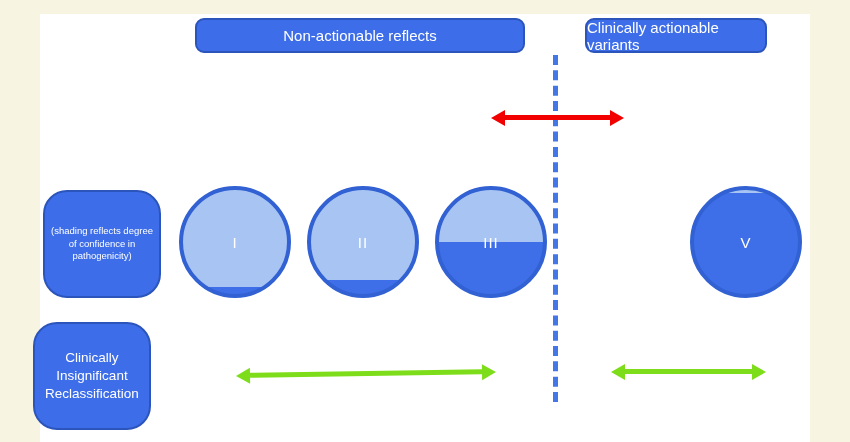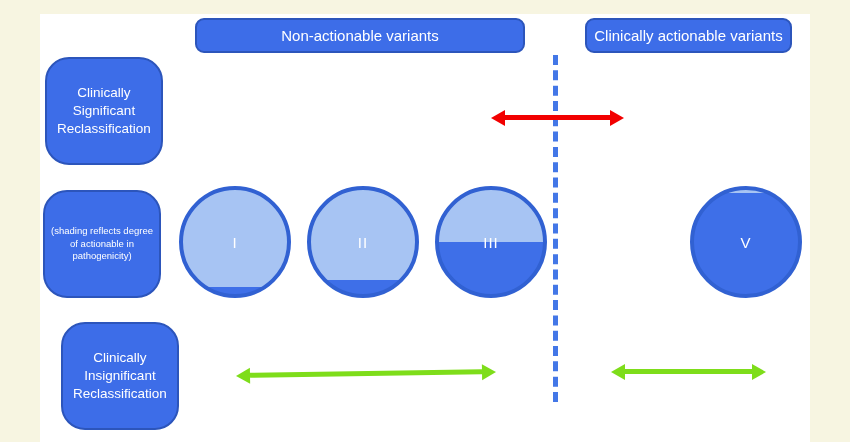--- a/index.html
+++ b/index.html
@@ -26,39 +26,39 @@
     height: 35px;
     background: var(--box-fill, #3D6DE8);
     border: 2px solid var(--box-border, #2C55BB);
     border-radius: 9px;
     box-sizing: border-box;
     color: var(--label-text, #FFFFFF);
     display: flex; align-items: center; justify-content: center;
     font-size: 15px;
   }
   .hdr-left  { left: 195px; top: 18px; width: 330px; }
-  .hdr-right { left: 585px; top: 18px; width: 207px; }
+  .hdr-right { left: 585px; top: 18px; width: 182px; }
   
   .side-box {
     position: absolute;
     width: 118px; height: 108px;
     background: var(--box-fill, #3D6DE8);
     border: 2px solid var(--box-border, #2C55BB);
     border-radius: 24px;
     box-sizing: border-box;
     color: var(--label-text, #FFFFFF);
     display: flex; flex-direction: column;
     align-items: center; justify-content: center;
     text-align: center;
     font-size: 13.5px; line-height: 1.32;
     padding: 4px 6px;
   }
   .box-sig   { left: 45px; top: 57px;  }
   .box-class { left: 43px; top: 190px; }
-  .box-insig { left: 61px; top: 322px; }
+  .box-insig { left: 33px; top: 322px; }
   .class-title { font-size: 13.5px; margin-bottom: 2px; }
   .class-sub   { font-size: 9.5px; line-height: 1.3; }
   
   .circle {
     position: absolute;
     top: 186px;
     width: 112px; height: 112px;
     border-radius: 50%;
     border: 4px solid var(--circle-border, #3161D2);
     box-sizing: border-box;
@@ -116,31 +116,28 @@
   }
 </style>
 </head>
 <body>
 
 <div class="canvas">
 
   <div class="panel"></div>
 
   <div class="hdr hdr-left">
-    <span>Non-actionable variants</span>
+    <span>Non-actionable reflects</span>
   </div>
   <div class="hdr hdr-right">
     <span>Clinically actionable variants</span>
   </div>
 
-  <div class="side-box box-sig">
-    <span>Clinically Significant Reclassification</span>
-  </div>
   <div class="side-box box-class">
-    <span class="class-sub">(shading reflects degree of actionable in pathogenicity)</span>
+    <span class="class-sub">(shading reflects degree of confidence in pathogenicity)</span>
   </div>
   <div class="side-box box-insig">
     <span>Clinically Insignificant Reclassification</span>
   </div>
 
   <div class="circle c1" style="background: linear-gradient(rgb(167, 196, 243) 0%, rgb(167, 196, 243) 93%, rgb(62, 111, 232) 93%, rgb(62, 111, 232) 100%);">
     <span>I</span>
   </div>
   <div class="circle c2" style="background: linear-gradient(rgb(167, 196, 243) 0%, rgb(167, 196, 243) 87%, rgb(62, 111, 232) 87%, rgb(62, 111, 232) 100%);">
     <span>II</span>

